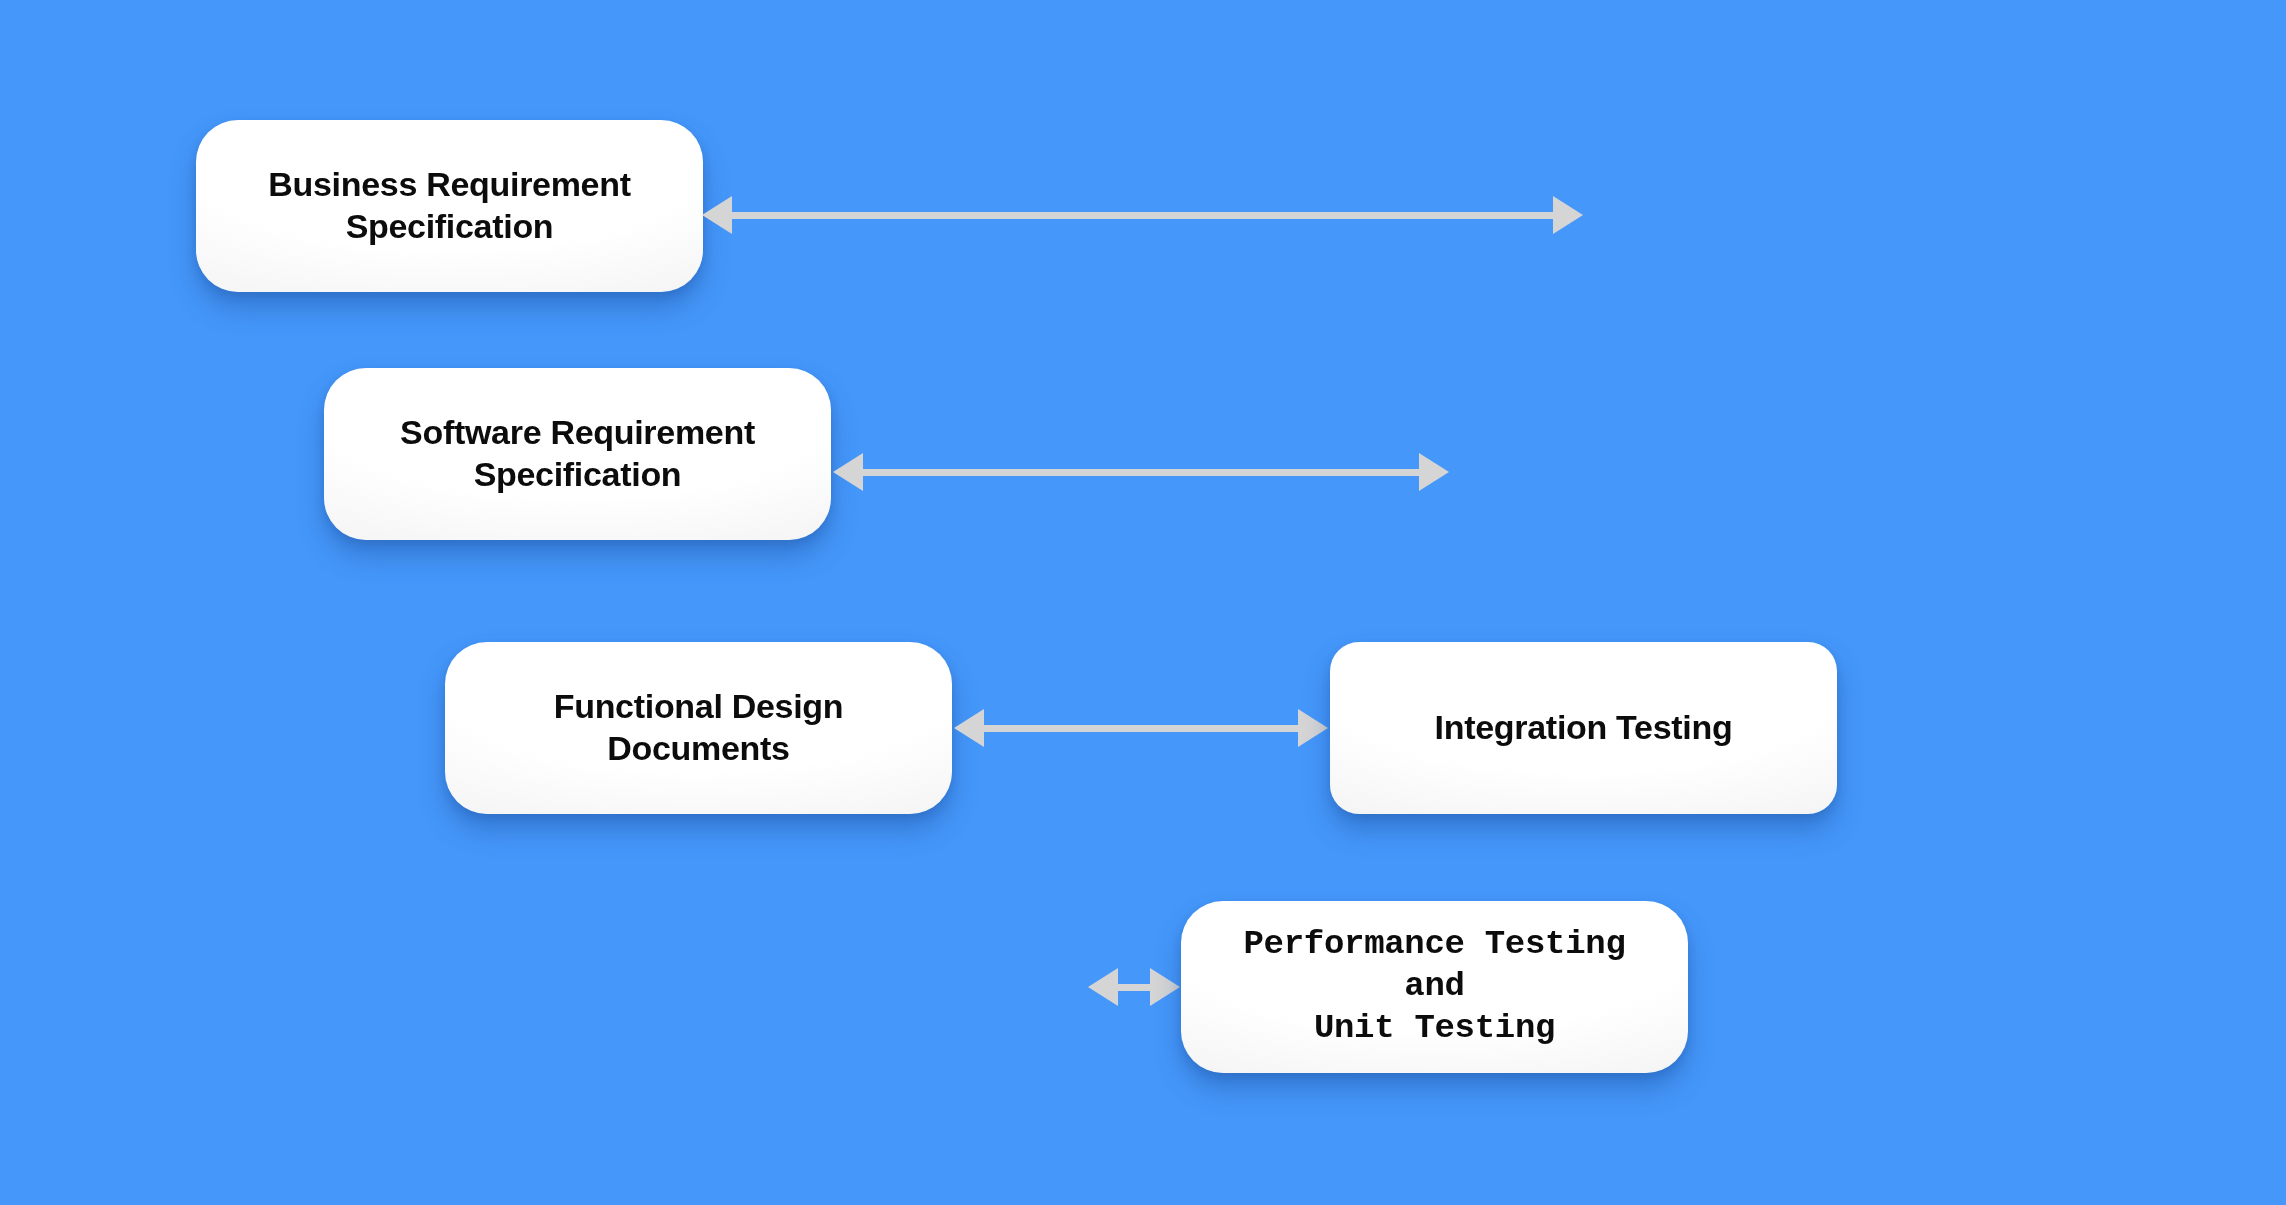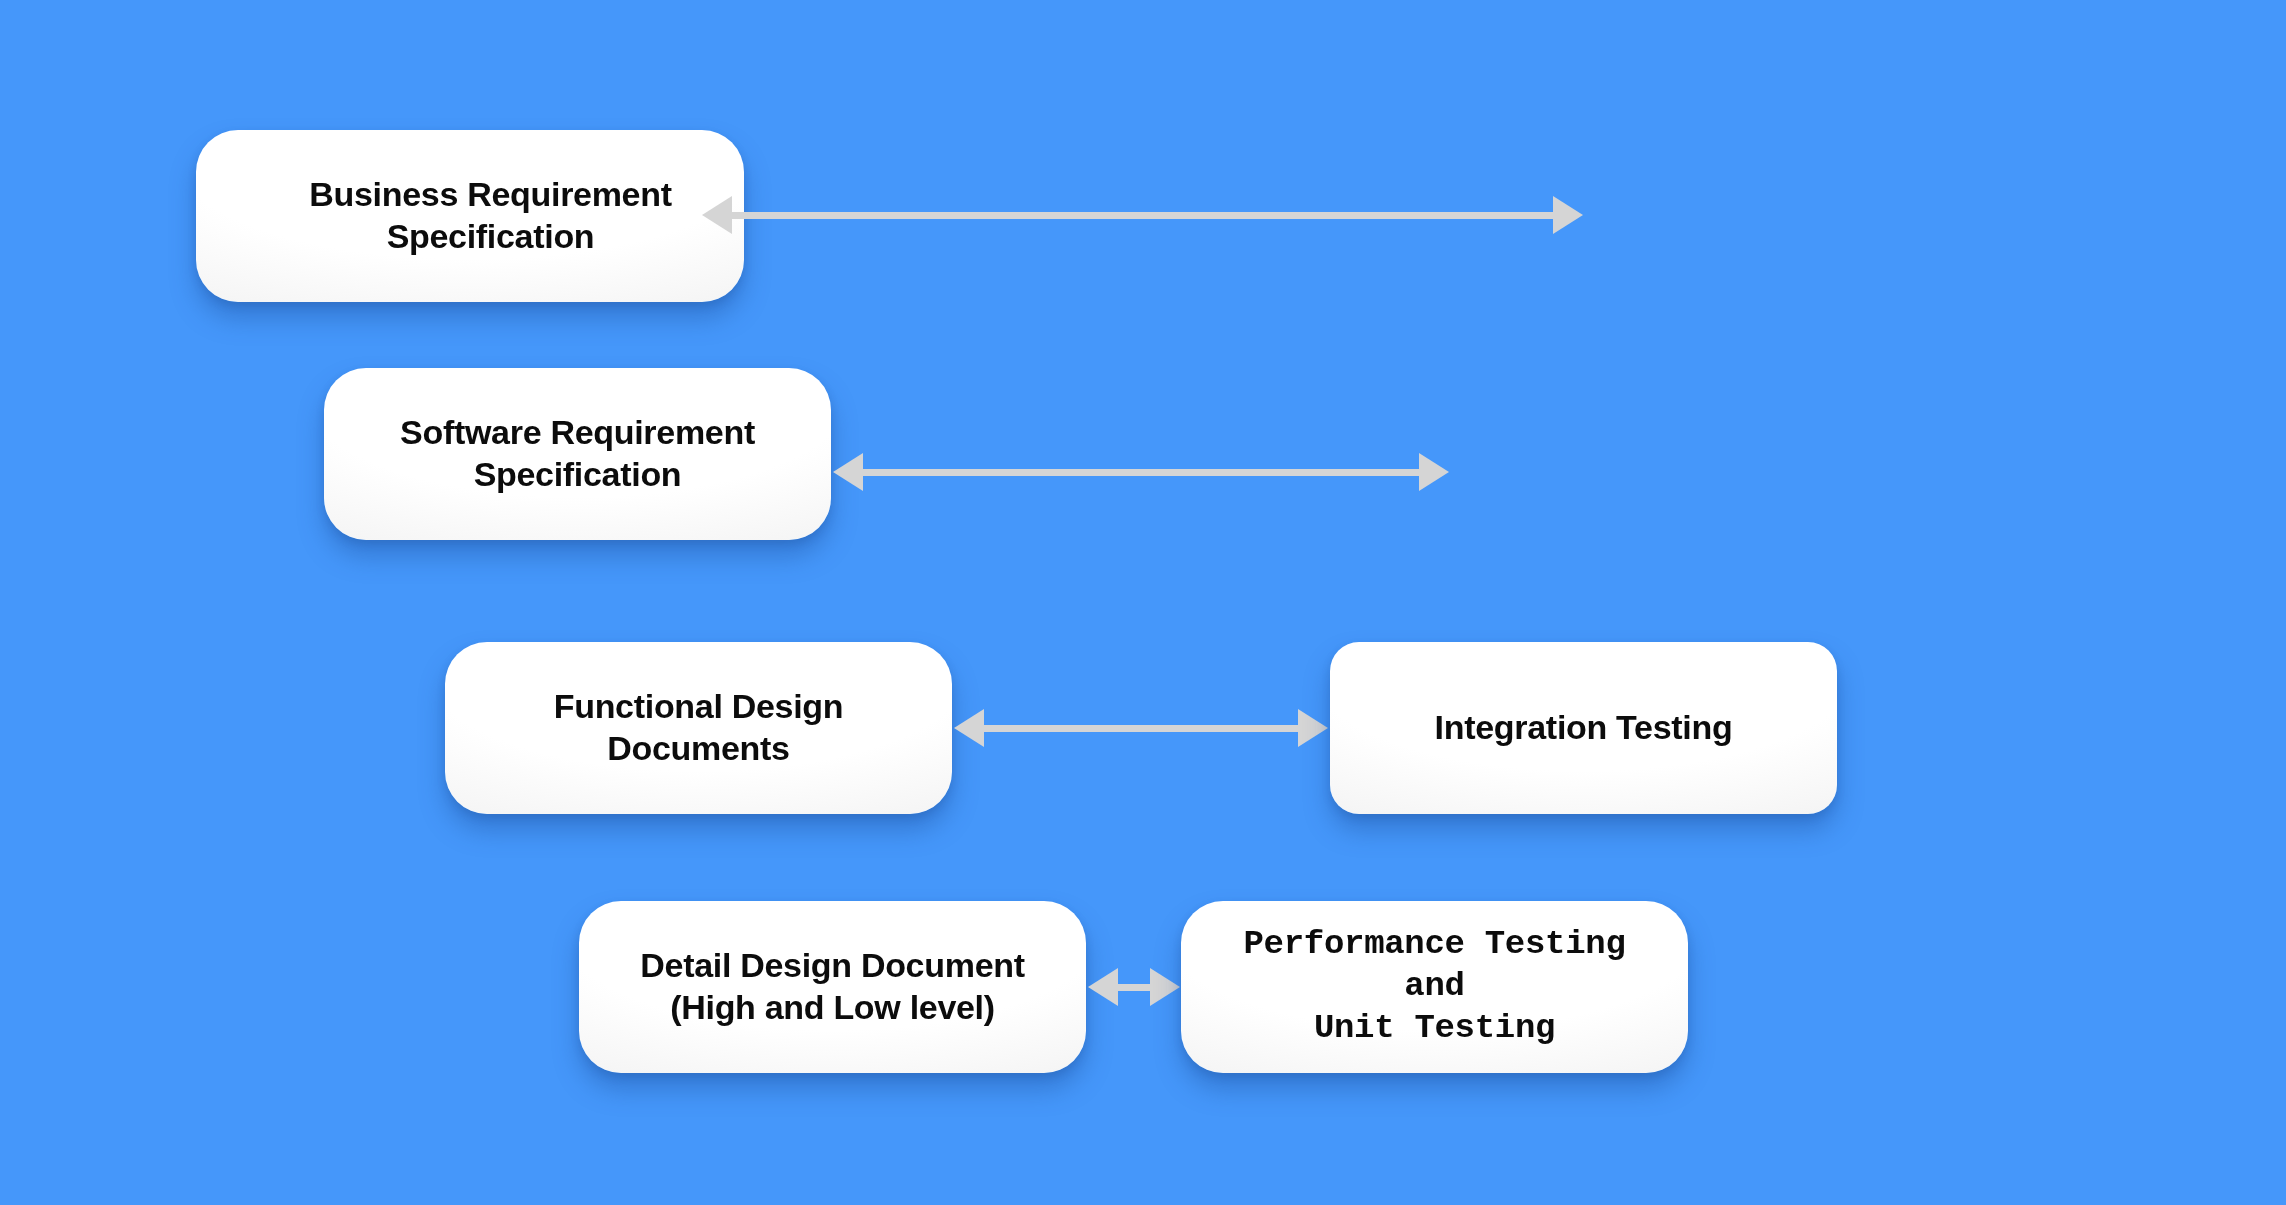--- a/index.html
+++ b/index.html
@@ -30,21 +30,21 @@
   .node .label {
     color: #0c0c0c;
     font-size: 34px;
     font-weight: 700;
     line-height: 1.23;
     letter-spacing: -0.3px;
     white-space: pre-line;
     padding: 0 30px;
   }
   
-  .n-r1-left  { left: 196px;  top: 130px; padding-left: 41px; }
+  .n-r1-left  { left: 196px;  top: 120px; }
   .n-r1-right { left: 1585px; top: 130px; }
   .n-r2-left  { left: 324px;  top: 368px; }
   .n-r2-right { left: 1451px; top: 386px; }
   .n-r3-left  { left: 445px;  top: 642px; }
   .n-r3-right { left: 1330px; top: 642px; border-radius: 29px; }
   .n-r4-left  { left: 579px;  top: 901px; }
   .n-r4-right { left: 1181px; top: 901px; font-family: Liberation Mono, monospace; }
 
   
   .arrow {
@@ -103,24 +103,20 @@
   </div>
   <div class="arrow a-r3">
     <span class="head left"></span>
     <span class="shaft"></span>
     <span class="head right"></span>
   </div>
   <div class="node n-r3-right">
     <span class="label">Integration Testing</span>
   </div>
 
-  <div class="node n-r4-left">
-    <span class="label">Detail Design Document
-(High and Low level)</span>
-  </div>
   <div class="arrow a-r4">
     <span class="head left"></span>
     <span class="shaft"></span>
     <span class="head right"></span>
   </div>
   <div class="node n-r4-right">
     <span class="label">Performance Testing and
 Unit Testing</span>
   </div>
 

